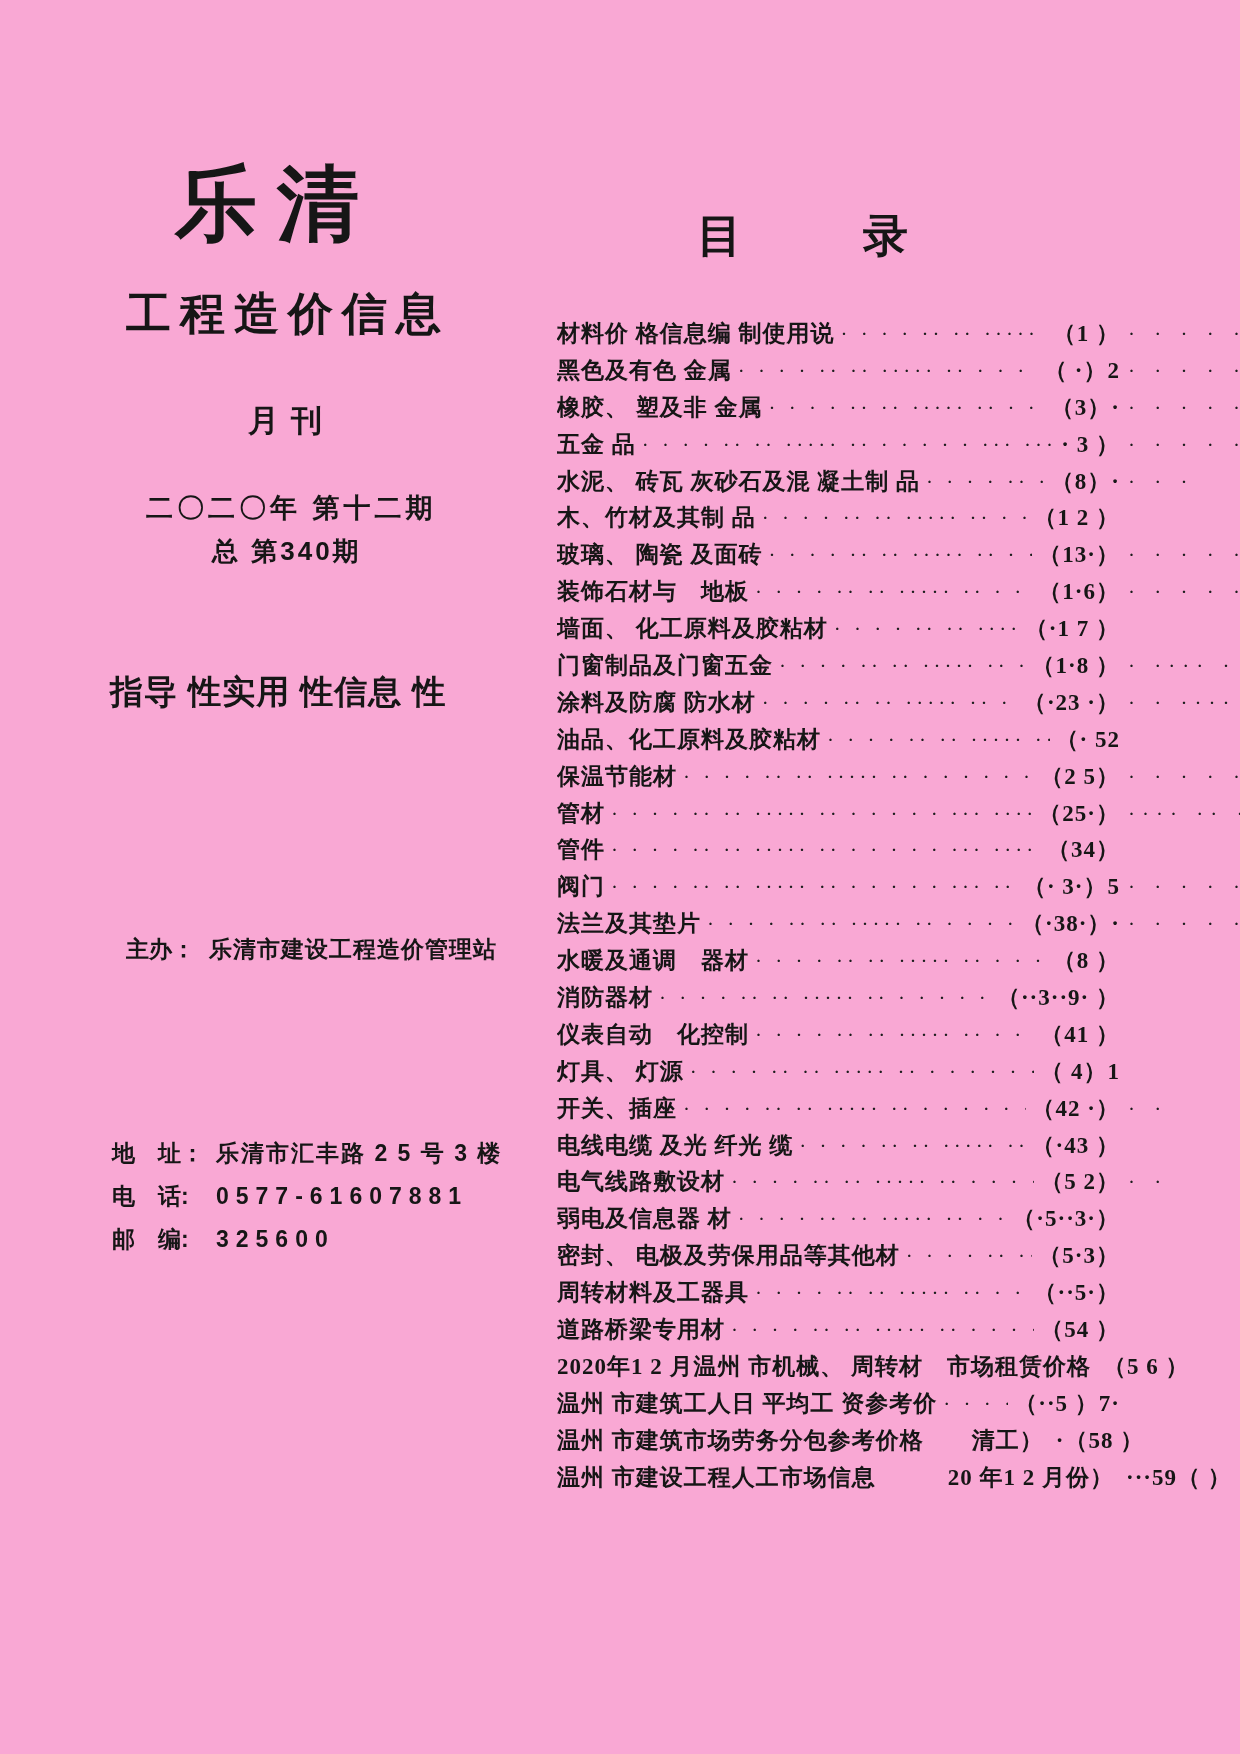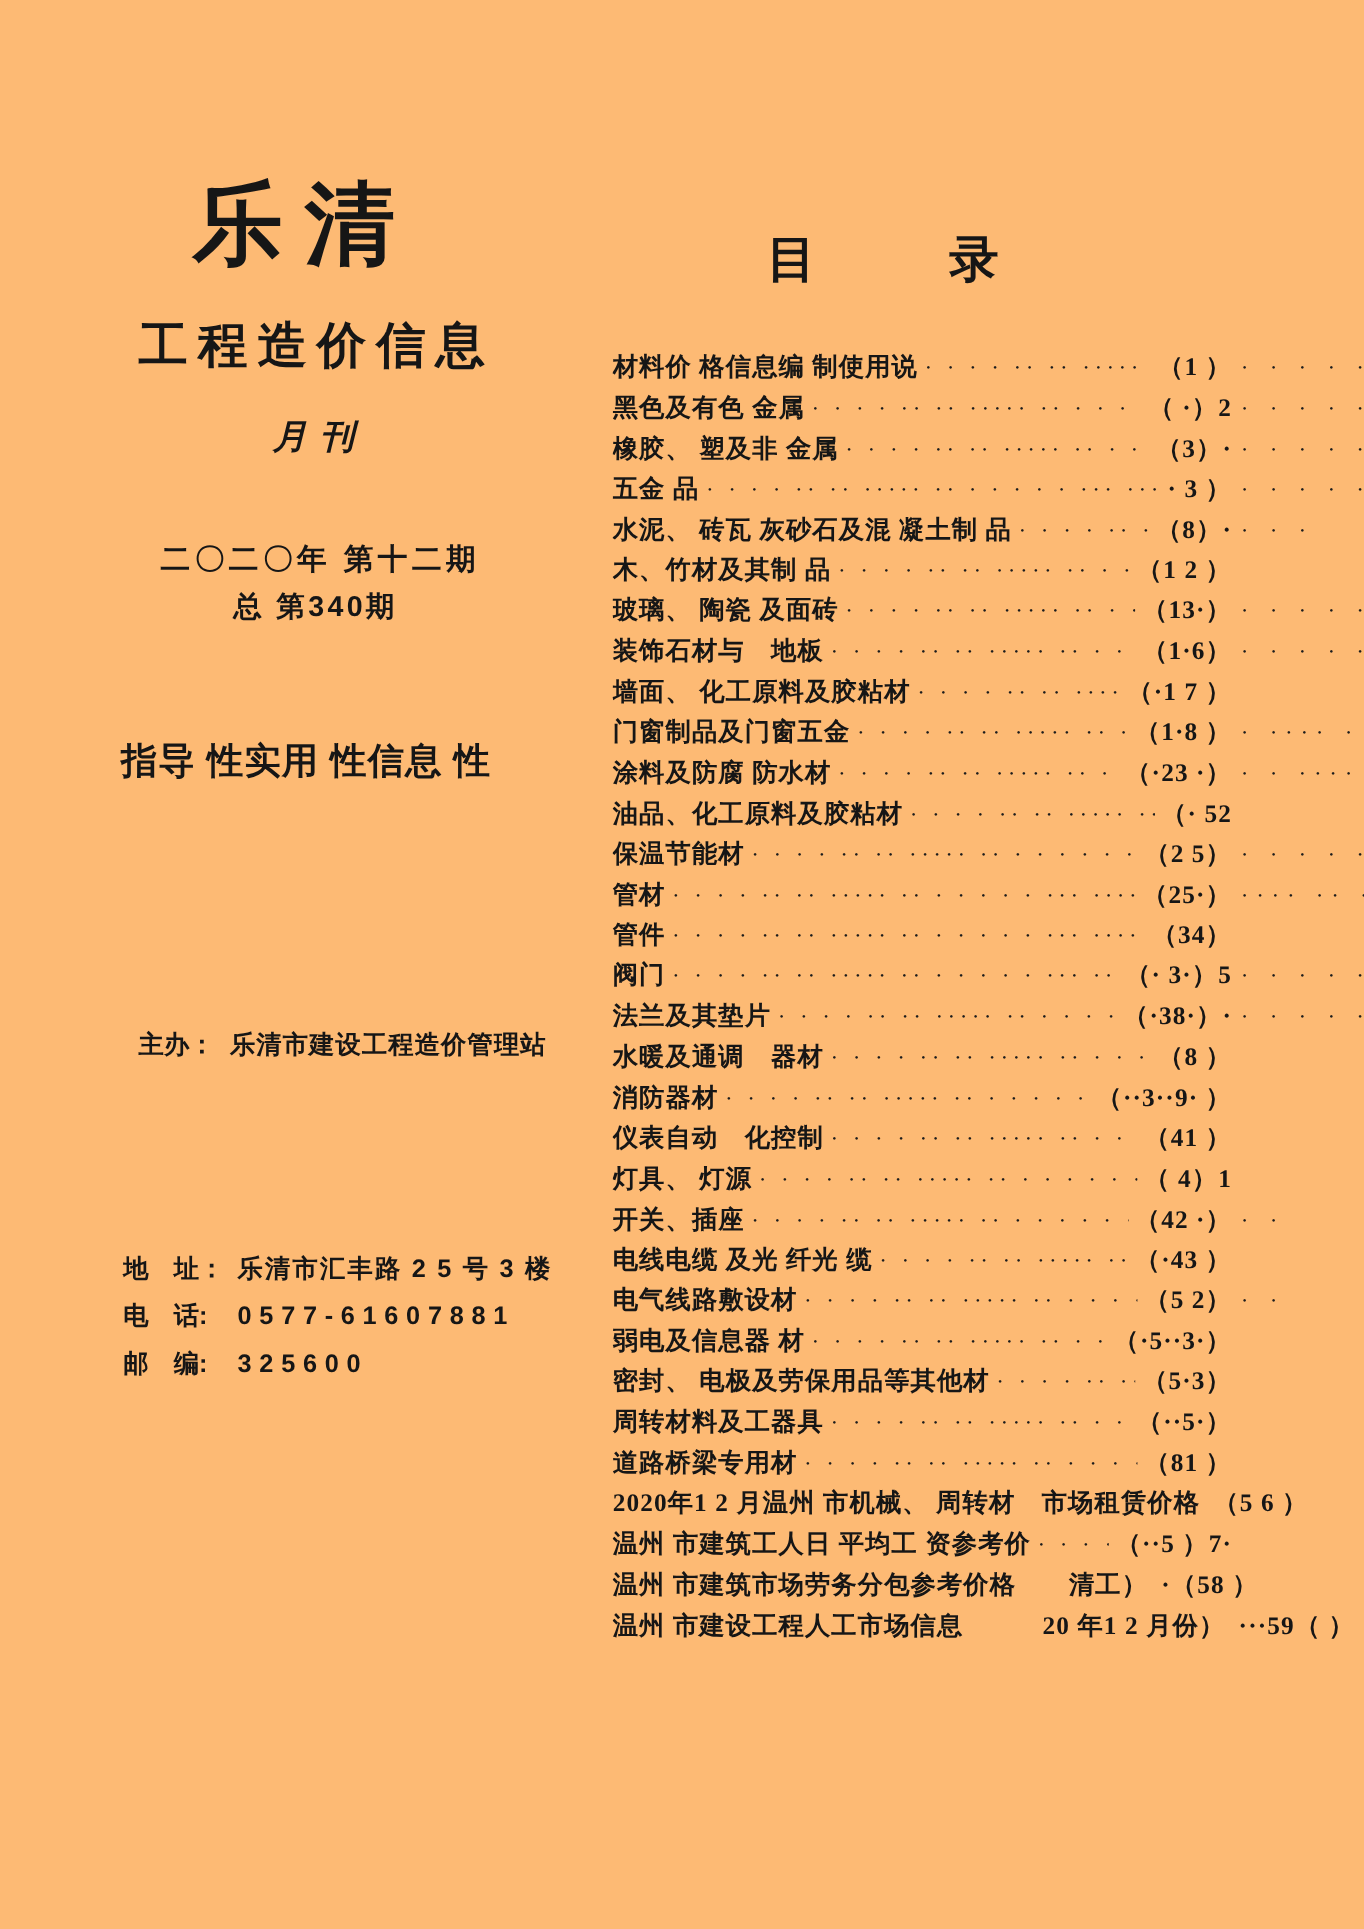--- a/index.html
+++ b/index.html
@@ -6,39 +6,38 @@
   body {
     width:1240px; height:1754px;
     background:#f2f2f2;
     font-family:"Liberation Sans", sans-serif;
     color:#161616;
     overflow:hidden;
   }
   .page {
     position:relative;
     width:1240px; height:1754px;
-    background:#fdba74;
+    background:#f9a8d4;
   }
 
   
   .m-title1 {
     position:absolute; left:175px; top:150px;
     font-size:82px; font-weight:900; letter-spacing:20px;
     white-space:nowrap;
   }
   .m-title2 {
     position:absolute; left:126px; top:284px;
     font-size:45px; font-weight:900; letter-spacing:9px;
     white-space:nowrap;
   }
   .m-monthly {
-    position:absolute; left:248px; top:376px;
+    position:absolute; left:248px; top:400px;
     font-size:31px; font-weight:700; letter-spacing:12px;
     white-space:nowrap;
-    font-style:italic;
   }
   .m-issue1 {
     position:absolute; left:146px; top:490px;
     font-size:27px; font-weight:700; letter-spacing:4px;
     white-space:nowrap;
   }
   .m-issue2 {
     position:absolute; left:212px; top:534px;
     font-size:26px; font-weight:700; letter-spacing:3px;
     white-space:nowrap;
@@ -304,21 +303,21 @@
   <div class="toc-row">
     <span class="toc-title">周转材料及工器具</span>
     <span class="toc-leader">· · · · ·· ·· ····· ·· · · · · · ··· ···· · · · · ·· ·· ··· ·· · · · · · ···· ·· · · · · ·· ··· ·· · · · ·· ···· · · · · ·· ·· ··· · · · · ·· ···· ·· · · ·</span>
     <span class="toc-page">（··5·）</span>
     <span class="toc-trail"></span>
   </div>
 
   <div class="toc-row">
     <span class="toc-title">道路桥梁专用材</span>
     <span class="toc-leader">· · · · ·· ·· ····· ·· · · · · · ··· ···· · · · · ·· ·· ··· ·· · · · · · ···· ·· · · · · ·· ··· ·· · · · ·· ···· · · · · ·· ·· ··· · · · · ·· ···· ·· · · ·</span>
-    <span class="toc-page">（81 ）</span>
+    <span class="toc-page">（54 ）</span>
     <span class="toc-trail"></span>
   </div>
 
   <div class="toc-row">
     <span class="toc-title">2020年1 2 月温州 市机械、 周转材　市场租赁价格</span>
     <span class="toc-leader">· · · · ·· ·· ····· ·· · · · · · ··· ···· · · · · ·· ·· ··· ·· · · · · · ···· ·· · · · · ·· ··· ·· · · · ·· ···· · · · · ·· ·· ··· · · · · ·· ···· ·· · · ·</span>
     <span class="toc-page">（5 6 ）</span>
     <span class="toc-trail"></span>
   </div>
 

